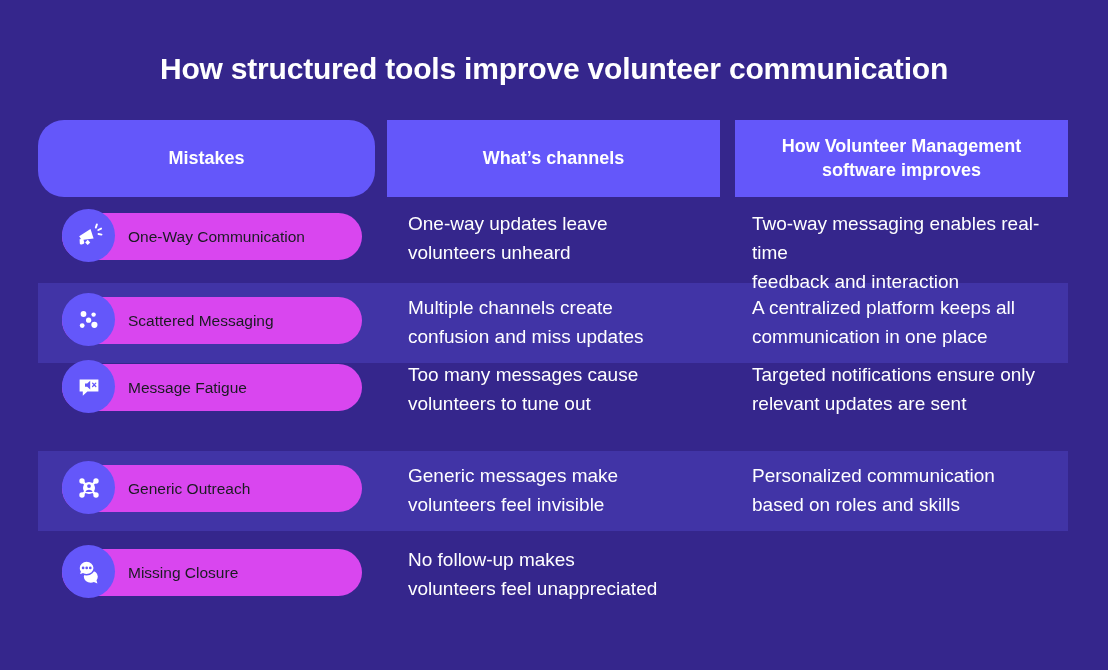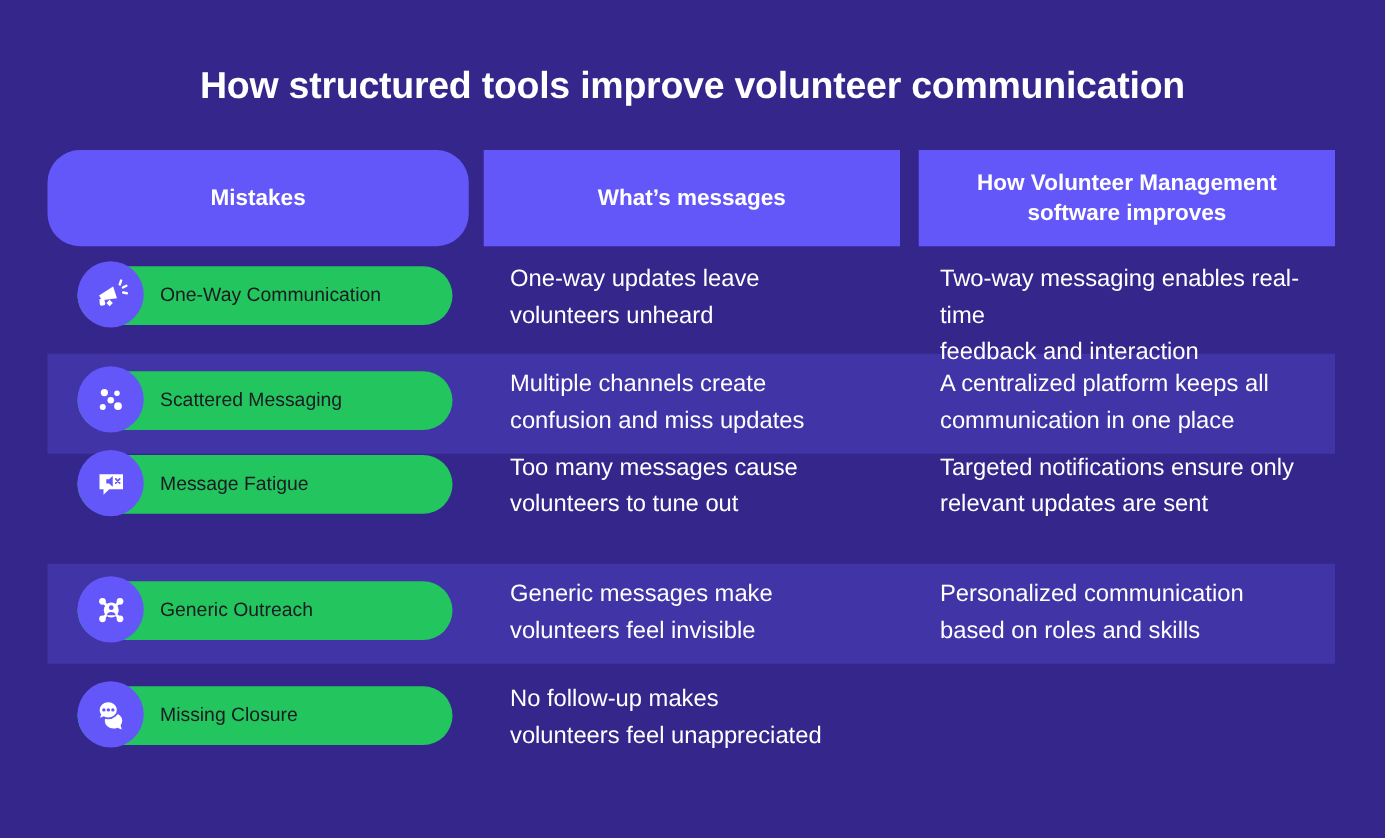--- a/index.html
+++ b/index.html
@@ -67,21 +67,21 @@
   .row.r4 { top: 449px; }
   .row.r5 { top: 533px; }
 
   
   .pill {
     position: absolute;
     left: 62px;
     top: 16px;
     width: 300px;
     height: 47px;
-    background: #22c55e;
+    background: #d946ef;
     border-radius: 24px;
     display: flex;
     align-items: center;
   }
   .pill-label {
     margin-left: 66px;
     color: #1b1b22;
     font-size: 15.5px;
     font-weight: normal;
     white-space: nowrap;
@@ -118,21 +118,21 @@
 <body>
 
 <div id="canvas">
 
   <div class="band b2"></div>
   <div class="band b4"></div>
 
   <div class="title">How structured tools improve volunteer communication</div>
 
   <div class="hdr h1">Mistakes</div>
-  <div class="hdr h2">What’s messages</div>
+  <div class="hdr h2">What’s channels</div>
   <div class="hdr h3">How Volunteer Management
 software improves</div>
 
   <div class="row r1">
     <div class="pill">
       <span class="pill-label">One-Way Communication</span>
     </div>
     <div class="icon-circle">
       <svg width="30" height="30" viewBox="0 0 30 30" fill="#ffffff">
         <path d="M5.2 15.3 L16.5 8.1 L19.6 17.6 L7.6 19.1 Z"></path>

